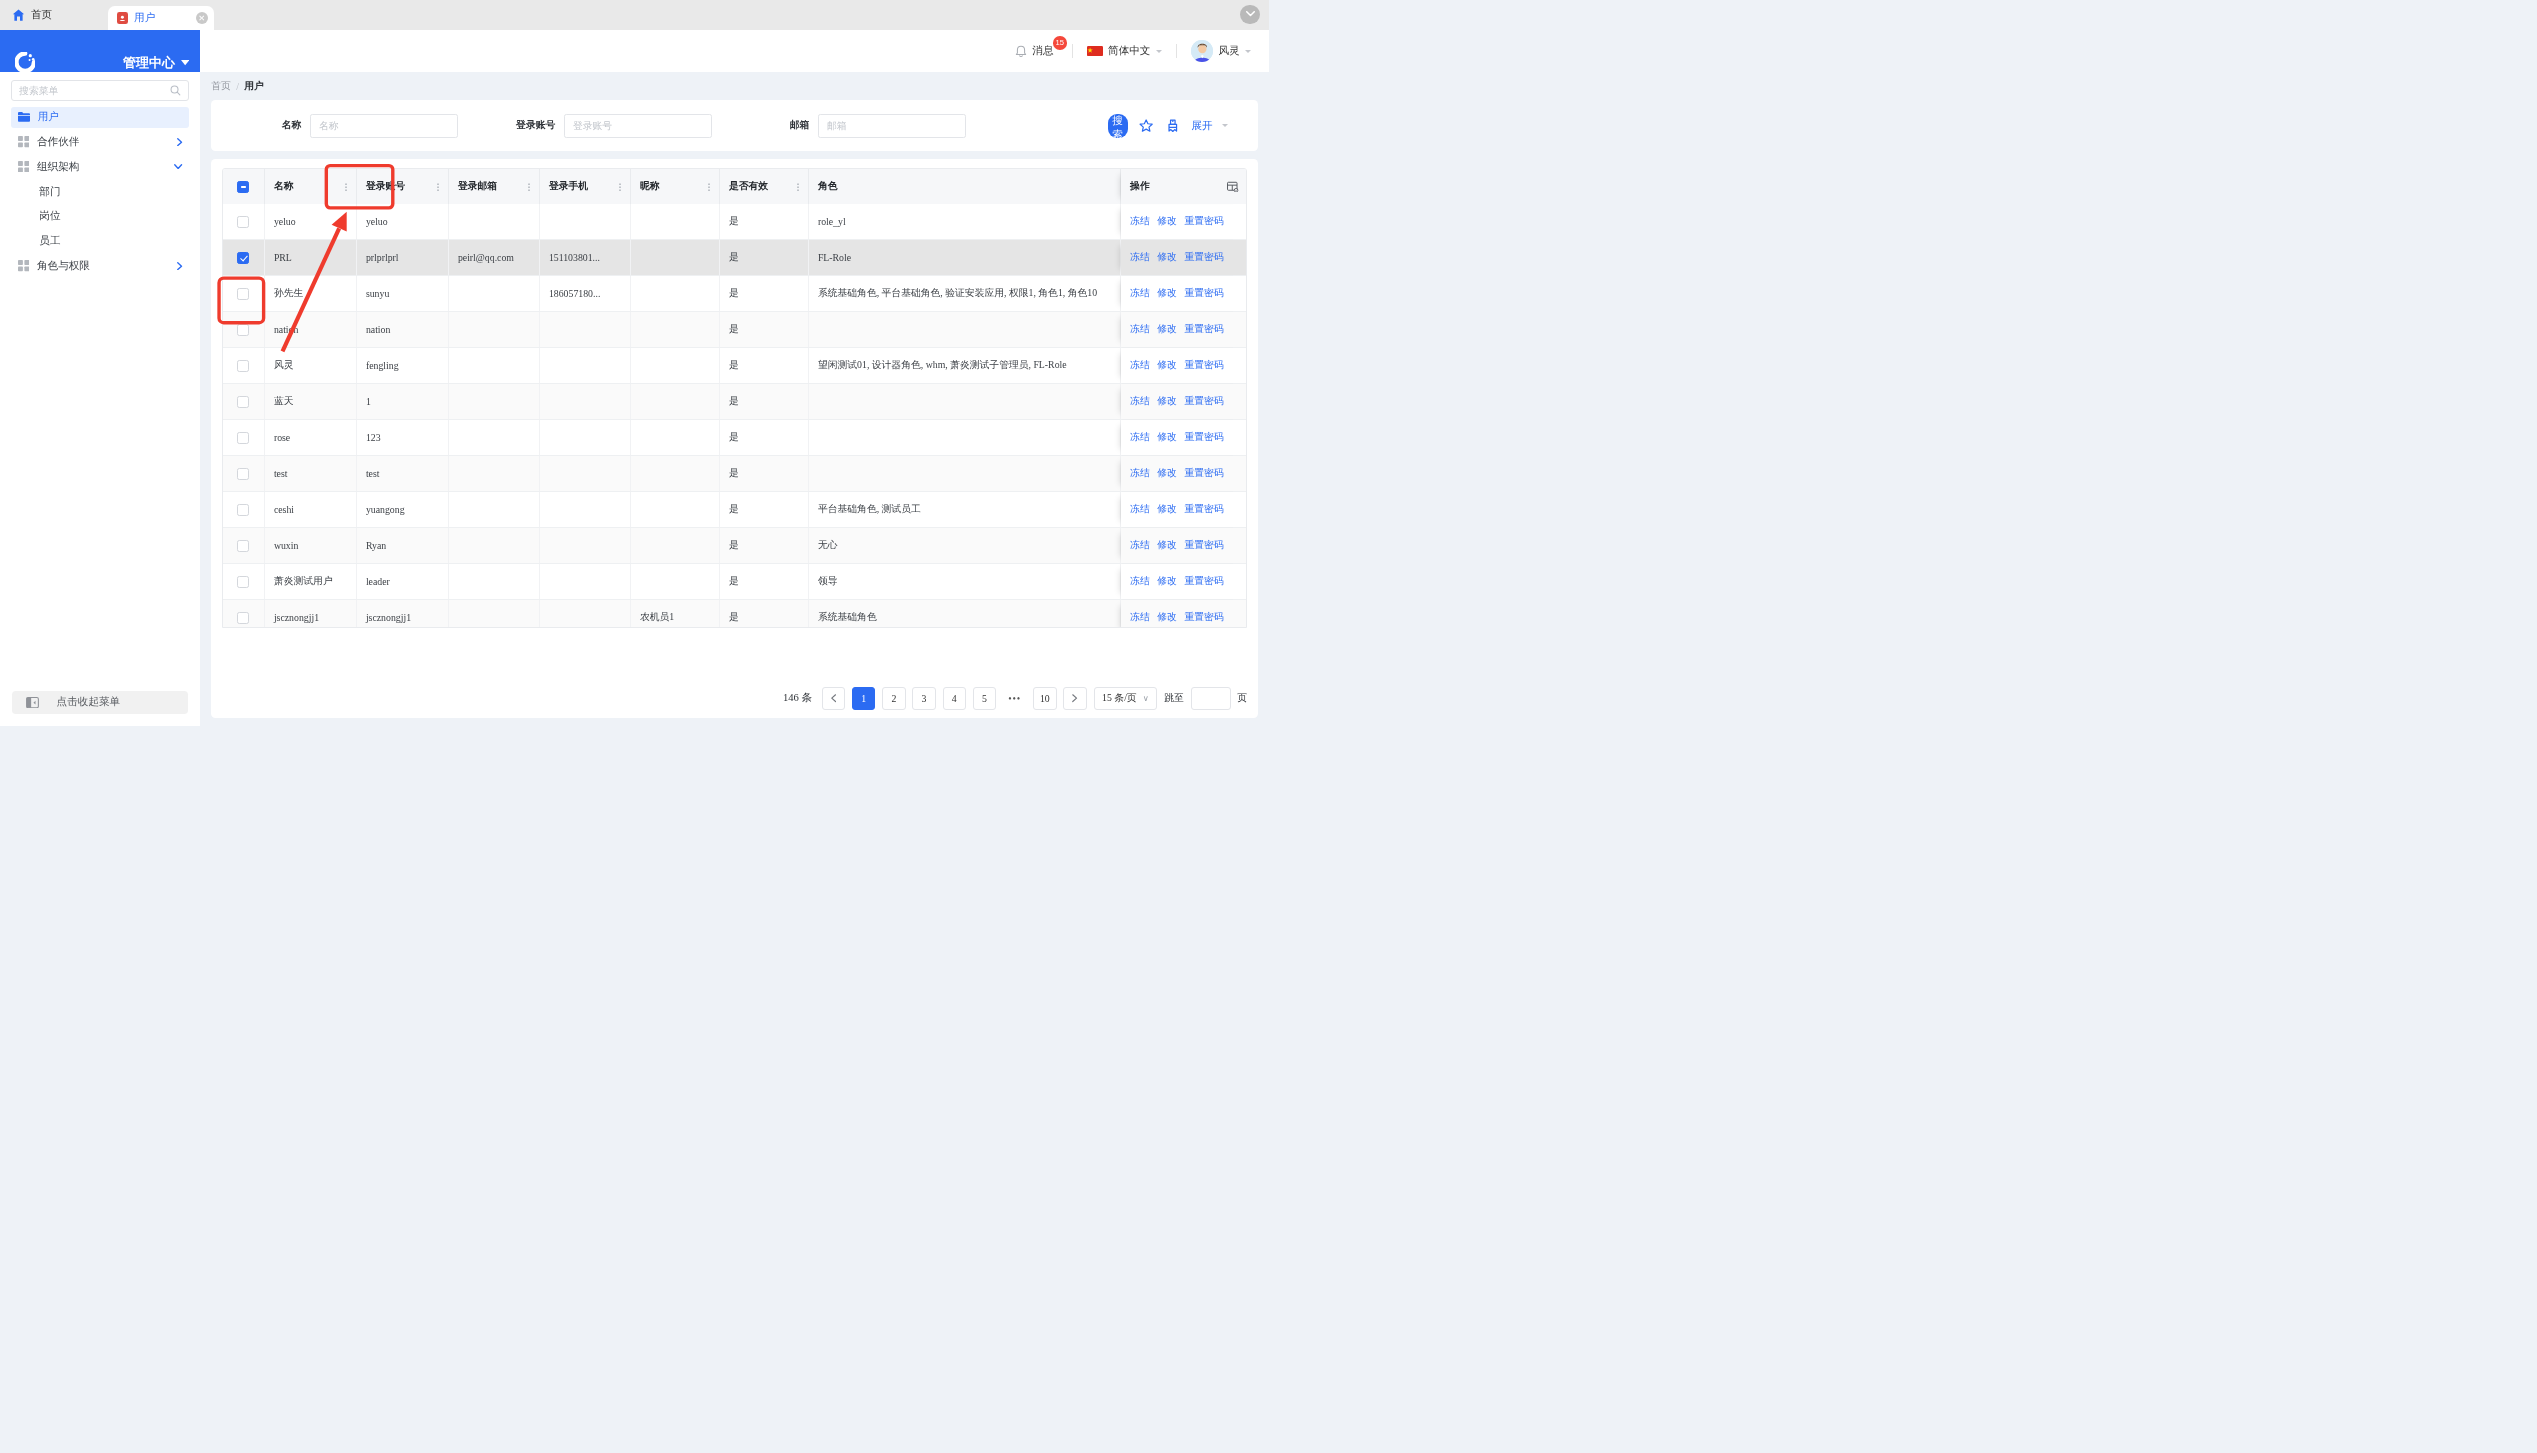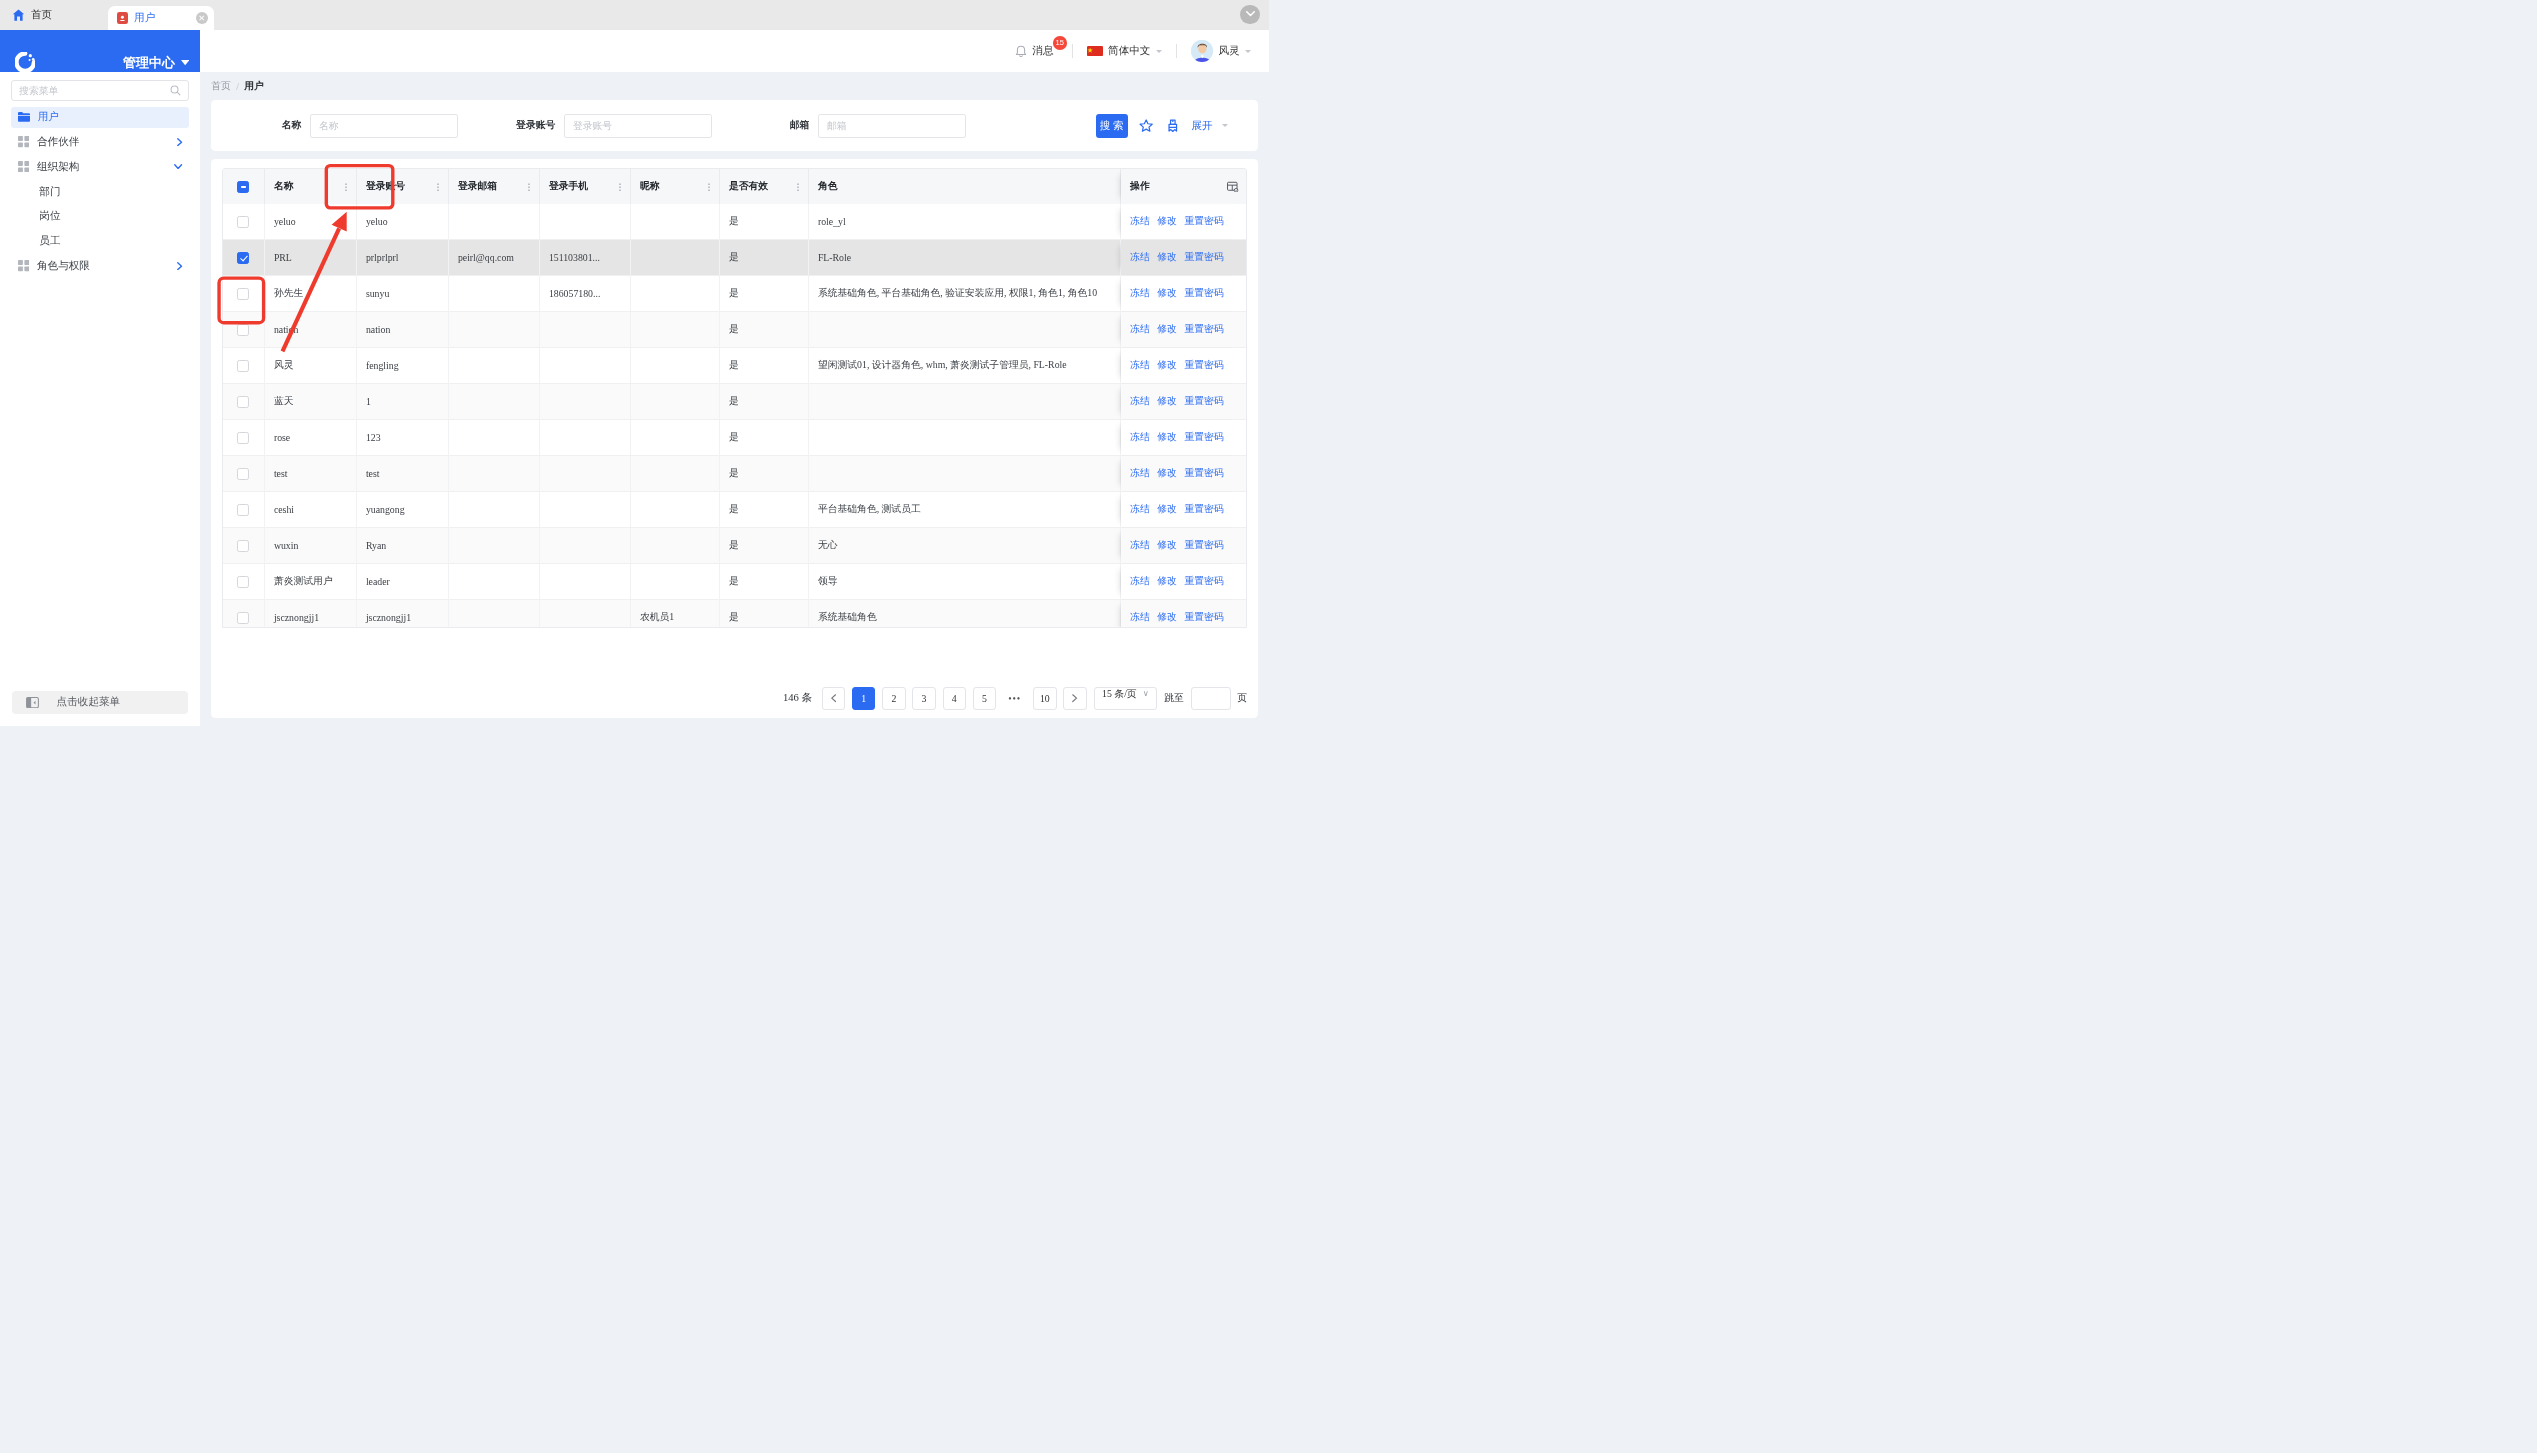--- a/index.html
+++ b/index.html
@@ -51,21 +51,21 @@
   .bc-sep { color:#b9bdc4; }
   .bc-cur { color:#2f3338; font-weight:bold; }
 
   
   .filter-card { position:absolute; left:11.3px; right:11.3px; top:28px; height:51px; background:#fff; border-radius:4.5px; display:flex; align-items:center; padding-left:31px; padding-right:30px; }
   .f-group { display:flex; align-items:center; margin-right:38px; }
   .f-label { width:68px; text-align:right; padding-right:9px; font-size:9.8px; font-weight:bold; color:#2f3338; }
   .f-input { width:148px; height:24px; border:0.8px solid #e3e5e9; border-radius:2.3px; padding:0 7.6px; font-size:9.8px; outline:none; font-family:inherit; color:#333; }
   .f-input::placeholder { color:#c2c6cc; }
   .f-actions { margin-left:auto; display:flex; align-items:center; gap:11.3px; }
-  .btn-search { width:32px; height:24px; background:#2b6bf2; color:#fff; border:none; border-radius:3px; font-size:10.6px; cursor:pointer; font-family:inherit; }
+  .btn-search { width:20px; height:24px; background:#2b6bf2; color:#fff; border:none; border-radius:9px; font-size:10.6px; cursor:pointer; font-family:inherit; }
   .icon-btn { width:15px; height:15px; display:flex; align-items:center; justify-content:center; cursor:pointer; }
   .expand { display:flex; align-items:center; gap:9px; color:#2b6bf2; font-size:10.6px; cursor:pointer; }
 
   
   .table-card { position:absolute; left:11.3px; right:11.3px; top:87px; bottom:8.3px; background:#fff; border-radius:4.5px; padding:9px 10.6px; }
   .toolbar { display:flex; gap:10.6px; margin:1.5px 0 10.6px 0; }
   .btn-blue { height:23.4px; padding:0 11.3px; background:#2b6bf2; color:#fff; border:none; border-radius:3px; font-size:10.6px; cursor:pointer; font-family:inherit; white-space:nowrap; }
   .bind-wrap { position:relative; }
 
   .ttable { border:0.8px solid #e9ebee; border-radius:3px 3px 0 0; overflow:hidden; }
@@ -87,21 +87,21 @@
   .cb.checked, .cb.indet { background:#2b6bf2; border-color:#2b6bf2; }
   .cb.indet::after { content:""; position:absolute; left:2.3px; right:2.3px; top:4.9px; height:1.5px; background:#fff; border-radius:0.8px; }
   .cb.checked::after { content:""; position:absolute; left:3.4px; top:1.1px; width:3px; height:6px; border:1.5px solid #fff; border-top:none; border-left:none; transform:rotate(42deg); }
 
   
   .pagination { position:absolute; right:10.6px; bottom:7.6px; display:flex; align-items:center; gap:6.8px; font-size:9.8px; color:#2f3338; }
   .pg-total { margin-right:3px; font-size:10.6px; }
   .pg-btn { min-width:23.4px; height:23.4px; border:0.8px solid #e3e5e9; border-radius:3px; background:#fff; display:flex; align-items:center; justify-content:center; font-size:9.8px; color:#333; cursor:pointer; }
   .pg-btn.active { background:#2b6bf2; border-color:#2b6bf2; color:#fff; }
   .pg-btn.plain { border:none; background:transparent; letter-spacing:0.8px; color:#555; }
-  .pg-size { height:23.4px; border:0.8px solid #e3e5e9; border-radius:3px; background:#fff; display:flex; align-items:flex-start; gap:6px; padding:0 7.6px; cursor:pointer; color:#333; }
+  .pg-size { height:23.4px; border:0.8px solid #e3e5e9; border-radius:3px; background:#fff; display:flex; align-items:center; gap:6px; padding:0 7.6px; cursor:pointer; color:#333; }
   .pg-size .v { color:#9aa0a8; font-size:8.3px; }
   .pg-jump { width:40px; height:23.4px; border:0.8px solid #e3e5e9; border-radius:3px; outline:none; font-family:inherit; font-size:9.8px; padding:0 4.5px; }
 
   
   .annotations { position:absolute; inset:0; width:1269px; height:727px; pointer-events:none; z-index:60; }
 
   svg { display:block; }
 </style>
 </head>
 <body>

